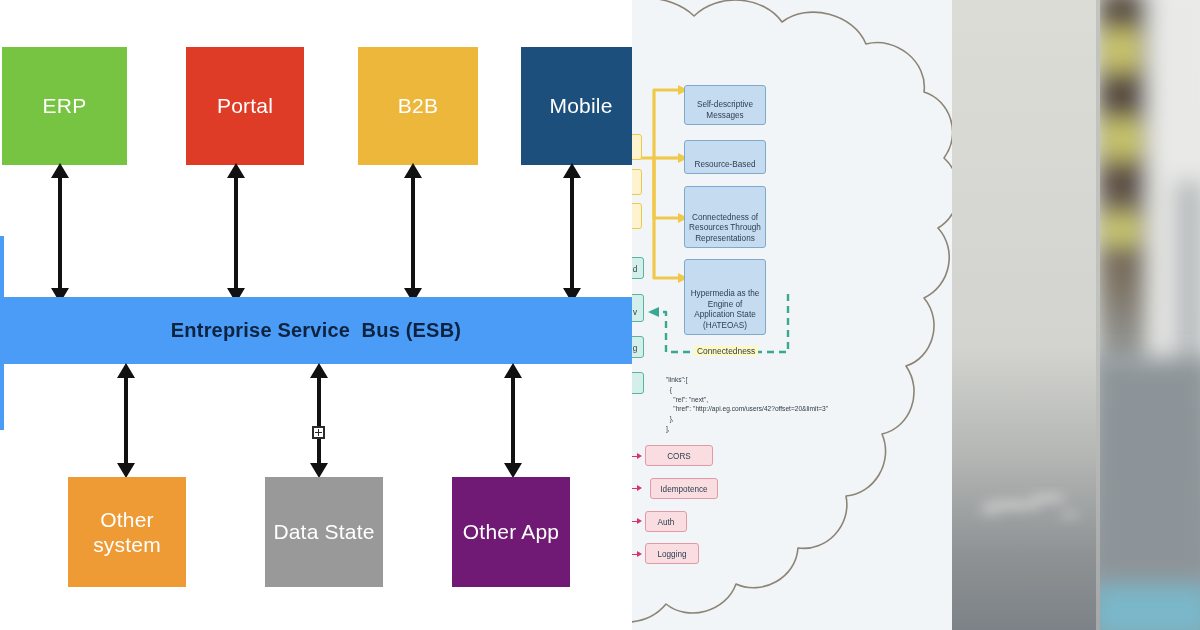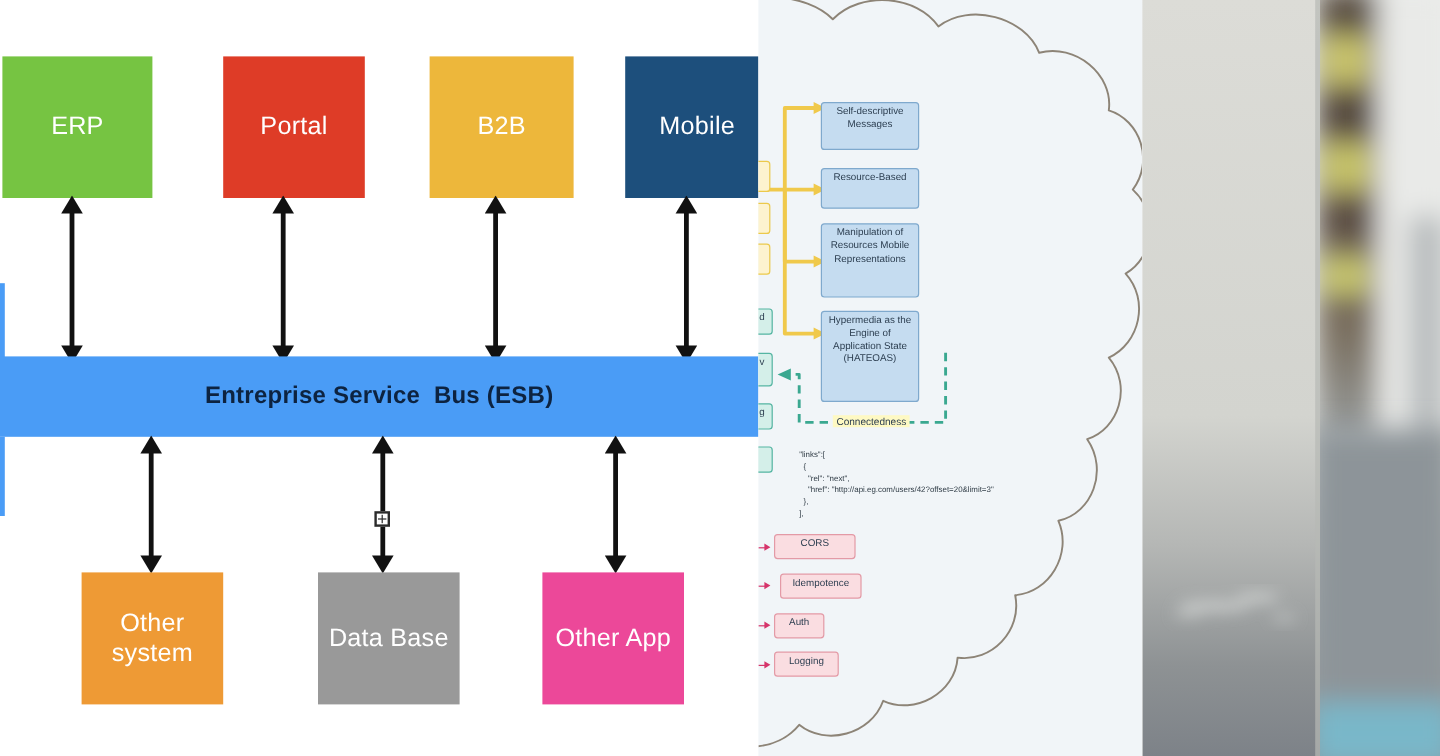--- a/index.html
+++ b/index.html
@@ -70,21 +70,21 @@
     overflow: hidden;
     flex: 0 0 320px;
   }
   .cloud-svg { position: absolute; left: 0; top: 0; }
   .cbox {
     position: absolute;
     border-radius: 3px;
     font-size: 8.2px;
     line-height: 1.32;
     text-align: center;
-    display: flex; align-items: flex-start; justify-content: center;
+    display: flex; align-items: flex-end; justify-content: center;
     color: #2c3e50;
     padding: 2px 3px;
   }
   .cbox.blue   { background: #c5dcf0; border: 1px solid #7fa9cd; }
   .cbox.yellow { background: #fdf3cf; border: 1px solid #ecc94b; }
   .cbox.mint   { background: #d4efe9; border: 1px solid #55b5a2; }
   .cbox.pink   { background: #fadde1; border: 1px solid #e39aa6; }
   .connect-label {
     position: absolute;
     font-size: 8.4px;
@@ -183,23 +183,23 @@
       <line x1="11" y1="9" x2="11" y2="106" stroke="#111" stroke-width="4"></line>
       <polygon points="11,0 2,15 20,15" fill="#111"></polygon>
       <polygon points="11,115 2,100 20,100" fill="#111"></polygon>
     </svg>
 
     <div class="node" style="left:68px;top:477px;width:118px;height:110px;background:#ee9a35;flex-direction:column;">
       <span>Other</span>
       <span>system</span>
     </div>
     <div class="node" style="left:265px;top:477px;width:118px;height:110px;background:#999999;">
-      <span>Data Base</span>
-    </div>
-    <div class="node" style="left:452px;top:477px;width:118px;height:110px;background:#ec4899;">
+      <span>Data State</span>
+    </div>
+    <div class="node" style="left:452px;top:477px;width:118px;height:110px;background:#701a75;">
       <span>Other App</span>
     </div>
   </div>
 
   <div class="panel-cloud">
 
     <svg class="cloud-svg" width="320" height="630" viewBox="0 0 320 630">
       <path d="M -40 14
                C -10 -10, 40 -6, 62 16
                C 86 -8, 132 -4, 150 22
@@ -251,21 +251,21 @@
       <span></span>
     </div>
 
     <div class="cbox blue" style="left:52px;top:85px;width:82px;height:40px;">
       <span>Self-descriptive Messages</span>
     </div>
     <div class="cbox blue" style="left:52px;top:140px;width:82px;height:34px;">
       <span>Resource-Based</span>
     </div>
     <div class="cbox blue" style="left:52px;top:186px;width:82px;height:62px;">
-      <span>Manipulation of Resources Mobile Representations</span>
+      <span>Connectedness of Resources Through Representations</span>
     </div>
     <div class="cbox blue" style="left:52px;top:259px;width:82px;height:76px;">
       <span>Hypermedia as the Engine of Application State (HATEOAS)</span>
     </div>
 
     <svg style="position:absolute;left:6px;top:290px;" width="160" height="80" viewBox="0 0 160 80">
       <path d="M 150 4 L 150 62 L 28 62 L 28 22 L 20 22" fill="none" stroke="#3aa890" stroke-width="2.4" stroke-dasharray="7 5" stroke-linejoin="round"></path>
       <polygon points="10,22 21,17 21,27" fill="#3aa890"></polygon>
     </svg>
     <div class="connect-label" style="left:62px;top:346px;">Connectedness</div>

